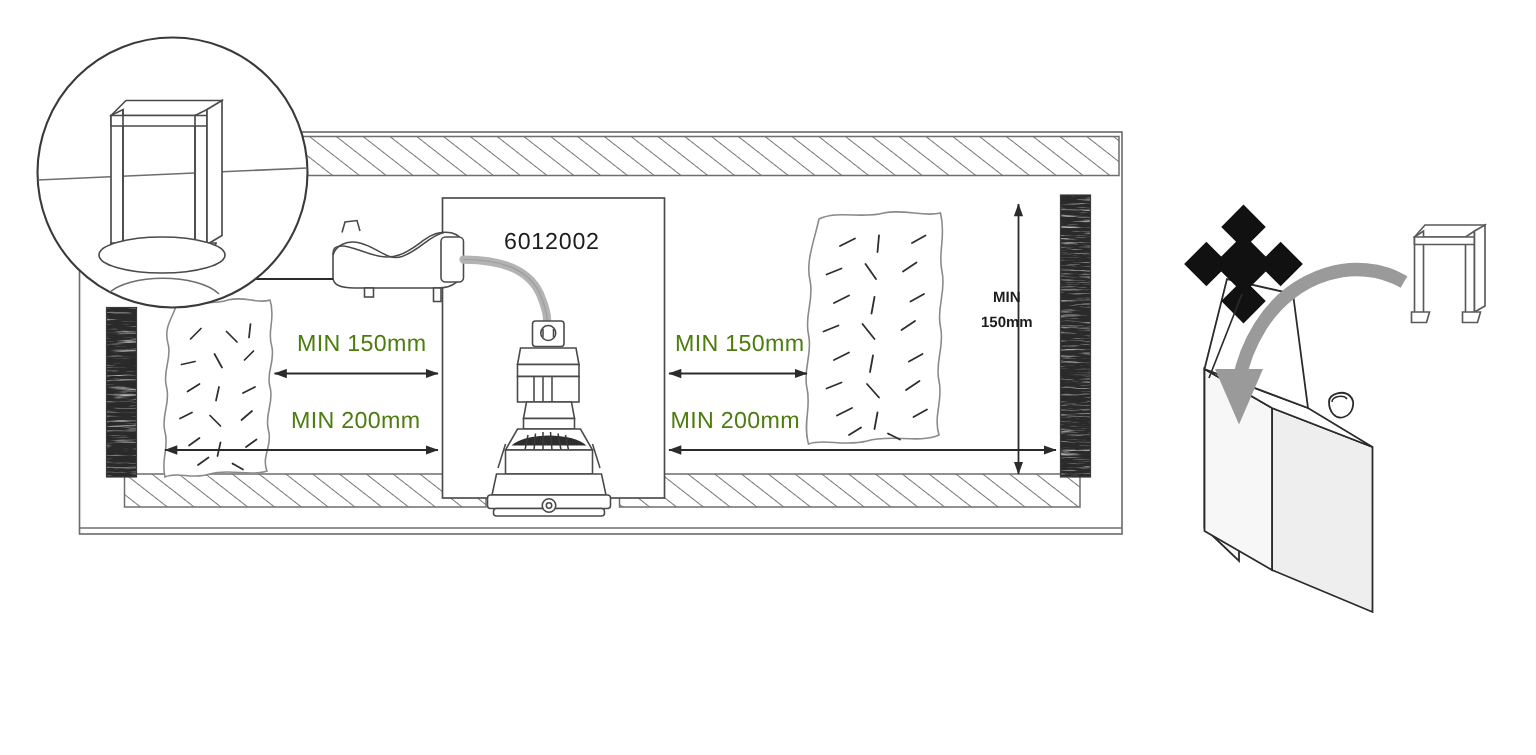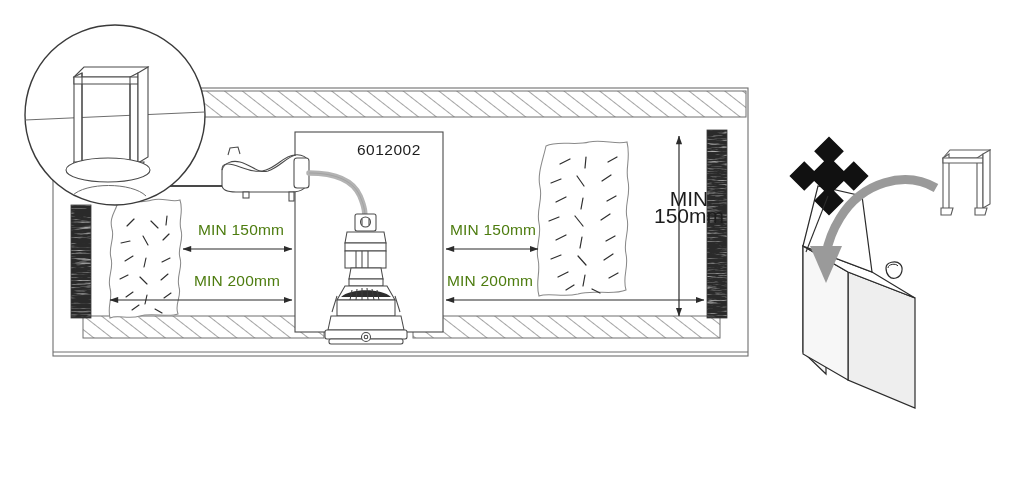--- a/index.html
+++ b/index.html
@@ -3,21 +3,21 @@
 <meta charset="utf-8">
 <style>
   html,body{margin:0;padding:0;background:#ffffff;}
   body{width:1024px;height:503px;overflow:hidden;
        font-family:"Liberation Sans",sans-serif;color:#1a1a1a;}
   #stage{position:relative;width:1024px;height:503px;}
   svg.layer{position:absolute;left:0;top:0;width:1024px;height:503px;}
   .dimlabel{position:absolute;font-size:15.5px;letter-spacing:.2px;
             color:#4d7c0f;white-space:nowrap;}
   .partnum{position:absolute;font-size:15.5px;letter-spacing:.5px;color:#1d1d1d;}
-  .vlabel{position:absolute;font-size:21px;line-height:17px;color:#1d1d1d;text-align:left;}
+  .vlabel{position:absolute;font-size:10px;line-height:17px;color:#1d1d1d;text-align:left;font-weight:bold;}
 </style>
 </head>
 <body>
 
 <div id="stage">
 
   <svg class="layer" viewBox="0 0 1024 503">
     <defs>
 
       <pattern id="hatch" width="11" height="11" patternUnits="userSpaceOnUse" patternTransform="rotate(-52)">
@@ -258,21 +258,21 @@
 
     <g>
       <path d="M801,148 L822,148 L822,162 L836,162 L836,148 L857,148
                L857,169 L843,169 L843,183 L857,183 L857,204 L836,204
                L836,190 L822,190 L822,204 L801,204 L801,183 L815,183
                L815,169 L801,169 Z" fill="#111111" transform="rotate(45 829 176)"></path>
     </g>
     <line x1="806" y1="252" x2="828" y2="196" stroke="#2b2b2b" stroke-width="1.1"></line>
   </svg>
 
-  <div class="partnum" style="left:336px;top:141px;margin-left:21px;">6012002</div>
+  <div class="partnum" style="left:336px;top:153px;">6012002</div>
 
   <div class="dimlabel" style="left:198px;top:221px;">MIN 150mm</div>
 
   <div class="dimlabel" style="left:194px;top:272px;">MIN 200mm</div>
 
   <div class="dimlabel" style="left:450px;top:221px;">MIN 150mm</div>
 
   <div class="dimlabel" style="left:447px;top:272px;">MIN 200mm</div>
 
   <div class="vlabel" style="left:654px;top:190px;">

